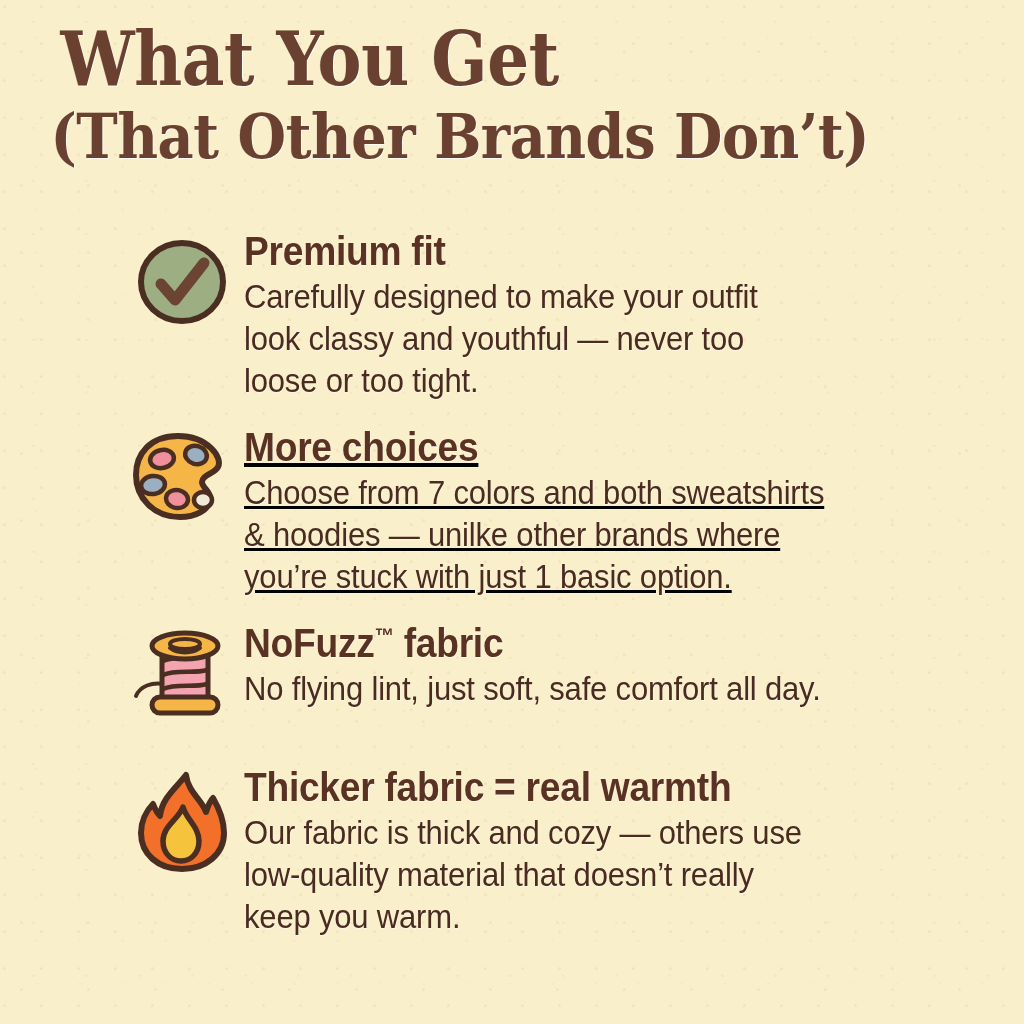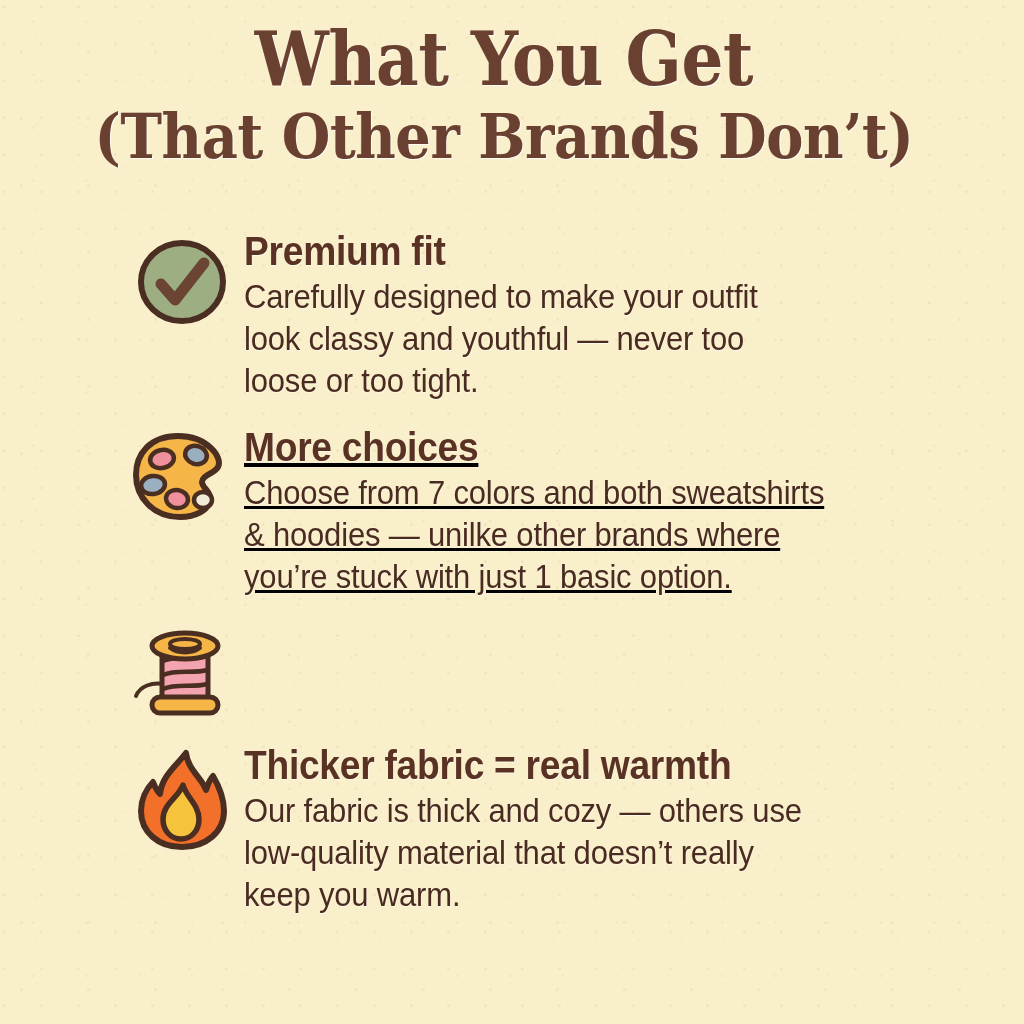--- a/index.html
+++ b/index.html
@@ -31,21 +31,20 @@
     background-size: 37px 37px, 53px 53px, 67px 67px, 43px 43px;
     overflow: hidden;
   }
 
   
   .headline {
     position: absolute;
     left: 0;
     right: 16px;
     top: 18px;
-    text-align: center;
     font-family: "DejaVu Serif", "Liberation Serif", serif;
     font-weight: bold;
     color: #6a4030;
     letter-spacing: -0.5px;
   }
   .headline .line1 {
     display: block;
     font-size: 75px;
     line-height: 82px;
     transform: scaleX(0.88);
@@ -111,21 +110,21 @@
     text-shadow: 0.5px 0.5px 0 rgba(255,255,255,0.5);
     margin: 0;
     max-width: 880px;
   }
   .feat-desc .nowrapline { display: block; }
 
   
   .feature.f1 { margin-top: 0; }
   .feature.f2 { margin-top: 22px; text-decoration: underline; }
   .feature.f3 { margin-top: 22px; }
-  .feature.f4 { margin-top: 14px; }
+  .feature.f4 { margin-top: 36px; }
 
   .tm {
     font-size: 0.52em;
     vertical-align: super;
     line-height: 0;
   }
 
   svg { display: block; }
 </style>
 </head>
@@ -194,20 +193,28 @@
           <path d="M33 35 C46 29 64 34 77 30" fill="none" stroke="#4a2e22" stroke-width="4.5" stroke-linecap="round"></path>
           <path d="M33 49 C46 43 64 48 77 44" fill="none" stroke="#4a2e22" stroke-width="4.5" stroke-linecap="round"></path>
           <path d="M33 63 C46 57 64 62 77 58" fill="none" stroke="#4a2e22" stroke-width="4.5" stroke-linecap="round"></path>
 
           <rect x="22" y="71" width="66" height="16" rx="8" fill="#f5b647" stroke="#4a2e22" stroke-width="5"></rect>
 
           <ellipse cx="55" cy="20" rx="33" ry="13" fill="#f5b647" stroke="#4a2e22" stroke-width="5"></ellipse>
           <ellipse cx="55" cy="18" rx="15" ry="5" fill="none" stroke="#4a2e22" stroke-width="4"></ellipse>
           <path d="M40 22 C48 28 62 28 70 22" fill="none" stroke="#4a2e22" stroke-width="4" stroke-linecap="round"></path>
         </svg>
+      </div>
+      <div class="body">
+        <div class="feat-title">
+          <span>NoFuzz</span><span class="tm">™</span><span> fabric</span>
+        </div>
+        <div class="feat-desc">
+          <span class="nowrapline">No flying lint, just soft, safe comfort all day.</span>
+        </div>
       </div>
     </div>
 
     <div class="feature f4">
       <div class="icon-wrap">
         <svg width="92" height="104" viewBox="0 0 92 104">
           <path d="M50 5
                    C52 22 66 30 70 42
                    C72 36 74 31 77 28
                    C84 40 88 53 88 63

